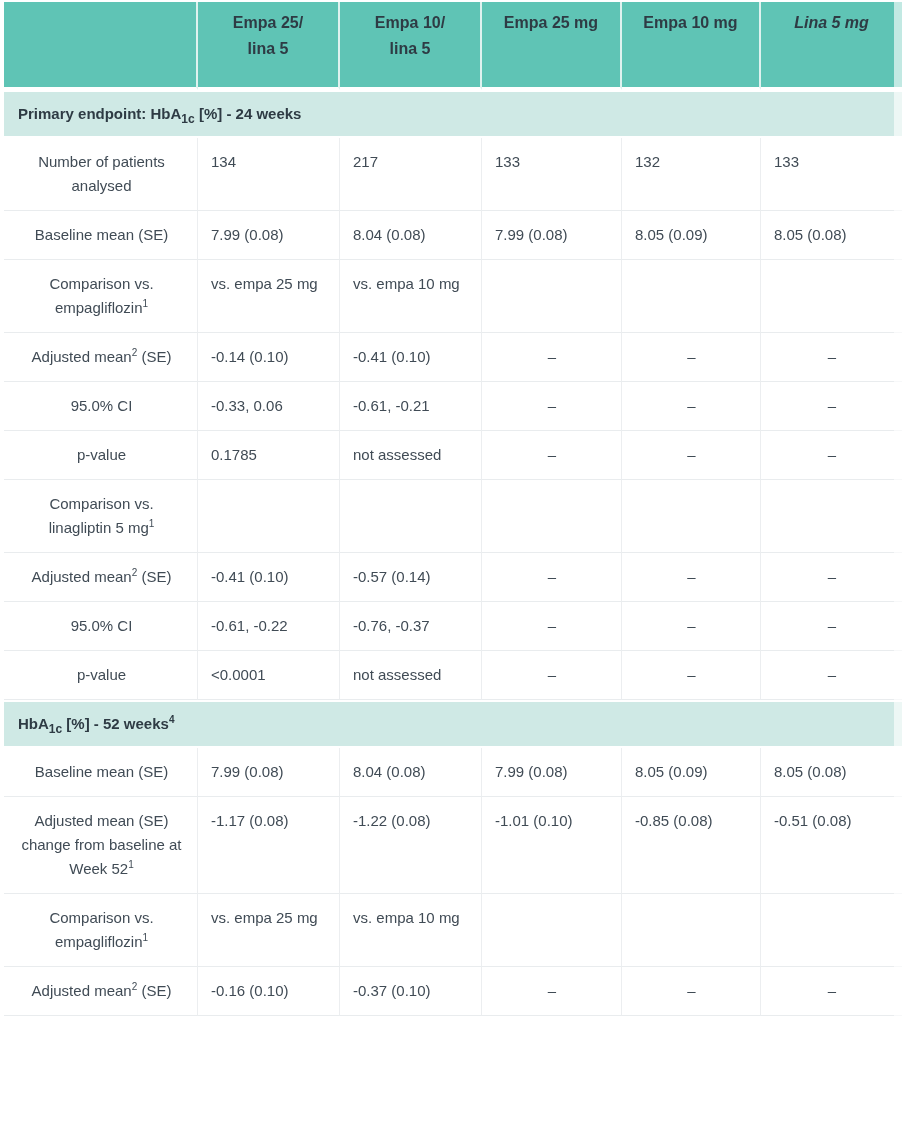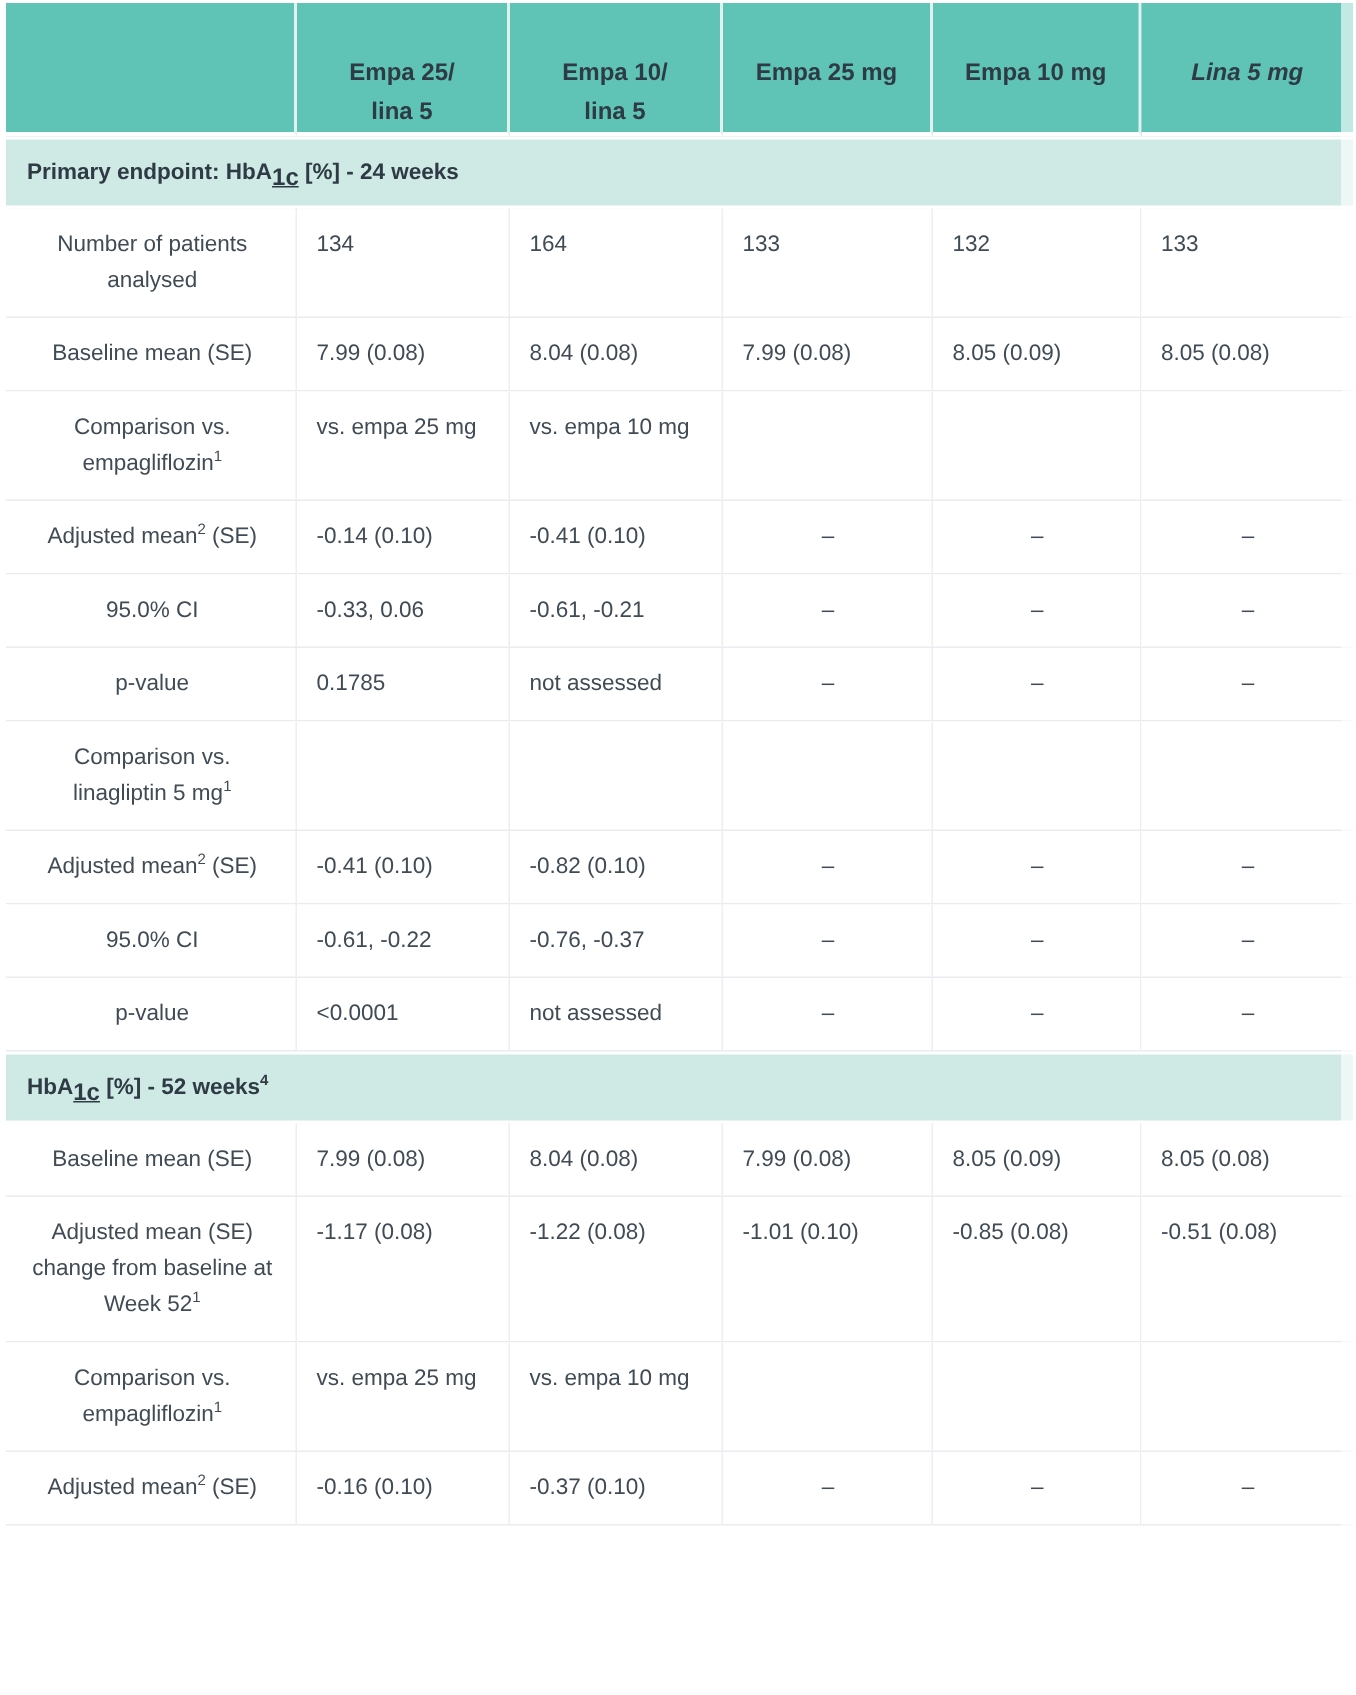--- a/index.html
+++ b/index.html
@@ -28,21 +28,21 @@
   th.hdr {
     background: #5fc4b5;
     color: #2e3b44;
     font-size: 16px;
     font-weight: bold;
     line-height: 26px;
     text-align: center;
     vertical-align: top;
     height: 88px;
     box-sizing: border-box;
-    padding: 34px 8px 0 8px;
+    padding: 8px 8px 0 8px;
     border-right: 2px solid #dff2ef;
     border-bottom: 3px solid #ffffff;
   }
   th.hdr:last-child { border-right: none; font-style: italic; }
 
   td.band {
     background: #cfe9e5;
     color: #2e3b44;
     font-size: 15px;
     font-weight: bold;
@@ -60,21 +60,21 @@
     vertical-align: top;
     padding: 12px 12px 12px 13px;
     border-bottom: 1px solid #e9ecee;
     border-right: 1px solid #eceef0;
   }
   td.cell:last-child { border-right: none; }
   td.cell.center { text-align: center; }
   td.label { padding-left: 14px; text-align: center; }
 
   sup { font-size: 10px; line-height: 0; vertical-align: super; }
-  sub { font-size: 16px; line-height: 0; vertical-align: sub; text-decoration: underline; }
+  sub { font-size: 12px; line-height: 0; vertical-align: sub; }
 
   .right-fade {
     position: absolute;
     top: 0;
     right: 0;
     width: 10px;
     height: 100%;
     background: rgba(255,255,255,0.62);
     pointer-events: none;
   }
@@ -102,21 +102,21 @@
           <th class="hdr">Lina 5 mg</th>
         </tr>
     </thead>
     <tbody id="table-body">
         <tr>
           <td colspan="6" class="band">Primary endpoint: HbA<sub>1c</sub> [%] - 24 weeks</td>
         </tr>
         <tr>
           <td class="cell label">Number of patients analysed</td>
           <td class="cell">134</td>
-          <td class="cell">164</td>
+          <td class="cell">217</td>
           <td class="cell">133</td>
           <td class="cell">132</td>
           <td class="cell">133</td>
         </tr>
         <tr>
           <td class="cell label">Baseline mean (SE)</td>
           <td class="cell">7.99 (0.08)</td>
           <td class="cell">8.04 (0.08)</td>
           <td class="cell">7.99 (0.08)</td>
           <td class="cell">8.05 (0.09)</td>
@@ -158,21 +158,21 @@
           <td class="cell label">Comparison vs. linagliptin 5 mg<sup>1</sup></td>
           <td class="cell"></td>
           <td class="cell"></td>
           <td class="cell"></td>
           <td class="cell"></td>
           <td class="cell"></td>
         </tr>
         <tr>
           <td class="cell label">Adjusted mean<sup>2</sup> (SE)</td>
           <td class="cell">-0.41 (0.10)</td>
-          <td class="cell">-0.82 (0.10)</td>
+          <td class="cell">-0.57 (0.14)</td>
           <td class="cell center">–</td>
           <td class="cell center">–</td>
           <td class="cell center">–</td>
         </tr>
         <tr>
           <td class="cell label">95.0% CI</td>
           <td class="cell">-0.61, -0.22</td>
           <td class="cell">-0.76, -0.37</td>
           <td class="cell center">–</td>
           <td class="cell center">–</td>

